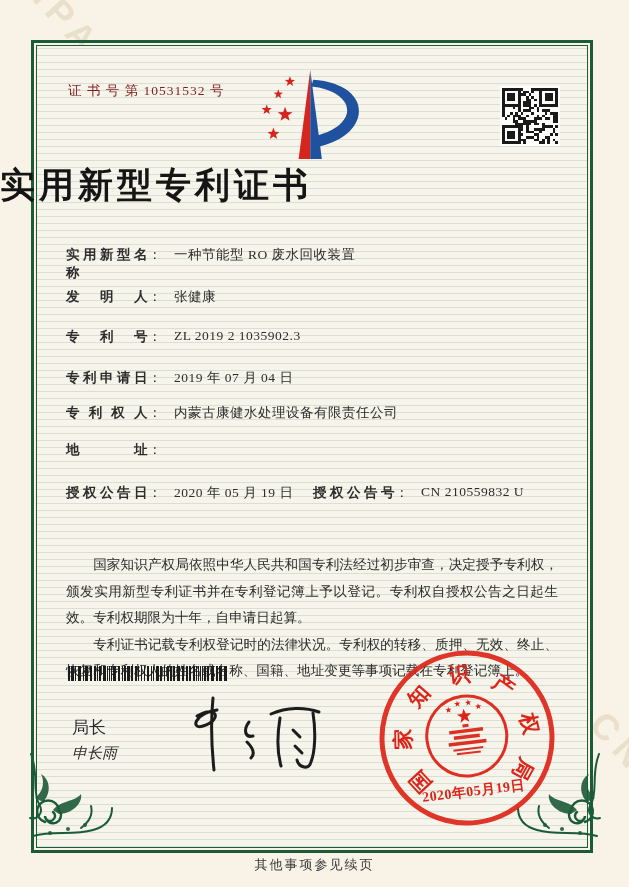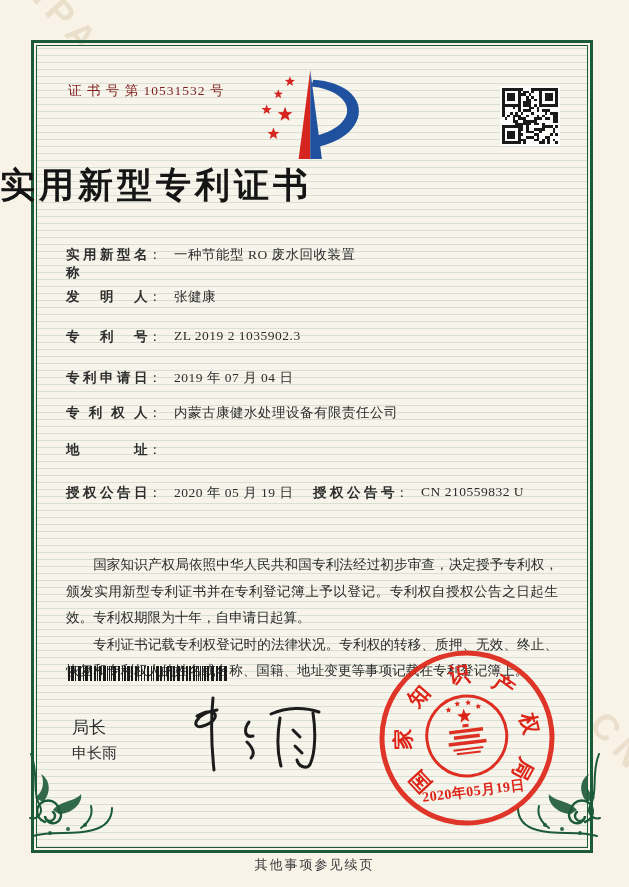--- a/index.html
+++ b/index.html
@@ -21,21 +21,21 @@
   .val{margin-left:12px;}
   #row-addr .val{width:372px;line-height:1.62;}
   #row-grant{width:492px;}
   .grant-group{position:absolute;top:0;display:flex;}
   #grant2{left:247px;}
   #paras{left:66px;top:511px;width:492px;font-size:13.6px;line-height:1.95;
          text-align:justify;color:#2b2b2b;margin-top:41px;}
   #paras p{margin:0;text-indent:2em;}
   #barcode{left:68px;top:666px;width:162px;height:15px;background:#fff0;}
   #sig-title{left:72px;top:716px;font-size:17px;text-align:right;}
-  #sig-name{left:72px;top:744px;font-size:15px;}
+  #sig-name{left:72px;top:744px;font-size:15px;font-style:italic;}
   #signature{left:183px;top:694px;}
   #seal{left:377px;top:648px;transform:rotate(-7deg);}
   #seal text{font-weight:700;}
   #page-info{left:0;right:0;top:812px;text-align:center;font-size:12.5px;letter-spacing:1px;color:#2f2f2f;}
   #footer-note{left:0;right:0;top:856px;text-align:center;font-size:13px;letter-spacing:2px;color:#3a3a3a;}
   .corner{position:absolute;width:95px;height:95px;}
   #corner-bl{left:23px;top:748px;}
   #corner-br{left:512px;top:748px;transform:scaleX(-1);}
   #qr{left:500px;top:86px;width:56px;height:56px;background:#fdfdfb;padding:2px;}
   #logo{left:253px;top:70px;}

